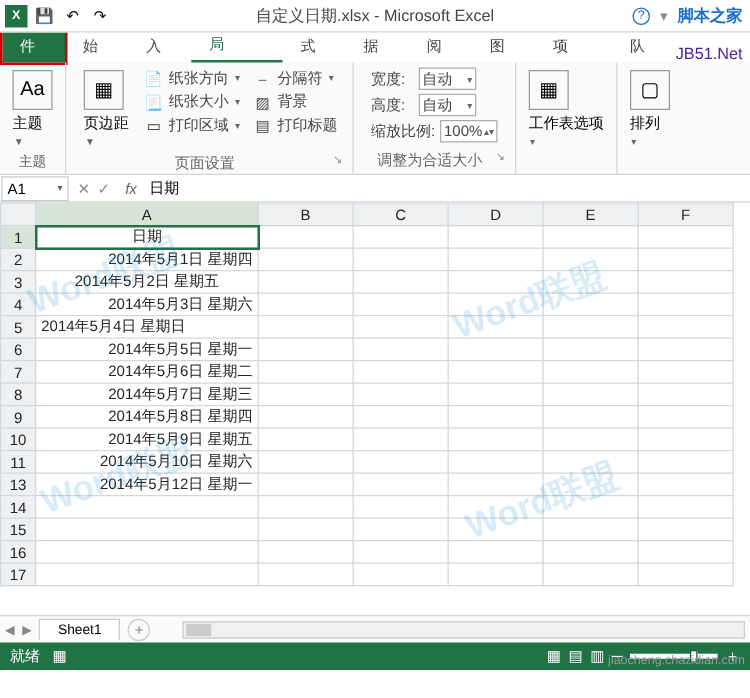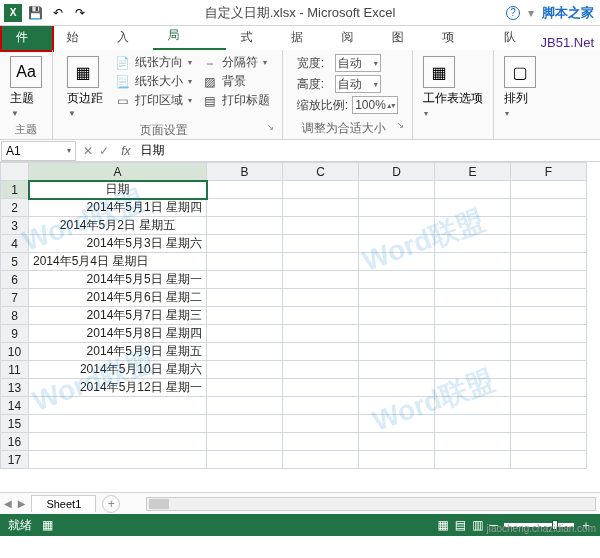--- a/index.html
+++ b/index.html
@@ -20,21 +20,21 @@
 .ribbon{height:90px;border-bottom:1px solid #d4d4d4;display:flex;background:#fafafa;}
 .group{border-right:1px solid #d4d4d4;padding:4px 8px 2px;display:flex;flex-direction:column;justify-content:space-between;align-items:center;}
 .group-label{font-size:11px;color:#666;text-align:center;padding-top:2px;}
 .bigbtn{display:flex;flex-direction:column;align-items:flex-start;gap:2px;padding:2px;}
 .bigicon{width:32px;height:32px;border:1px solid #999;display:flex;align-items:center;justify-content:center;font-size:16px;}
 .smallrow{display:flex;align-items:center;gap:4px;font-size:11px;color:#444;white-space:nowrap;}
 .smallicon{width:16px;height:16px;display:flex;align-items:center;justify-content:center;}
 .combo{width:46px;height:18px;border:1px solid #ababab;background:#fff;font-size:11px;padding:0 2px;display:flex;align-items:center;justify-content:space-between;}
 .combo .arr{font-size:8px;color:#666;}
 .formulabar{height:22px;border-bottom:1px solid #d4d4d4;display:flex;align-items:center;}
-.namebox{width:75px;height:20px;border:1px solid #ccc;margin:0 1px;padding:0 4px;display:flex;align-items:center;}
+.namebox{width:54px;height:20px;border:1px solid #ccc;margin:0 1px;padding:0 4px;display:flex;align-items:center;}
 .namebox .arr{margin-left:auto;font-size:8px;color:#666;}
 .fbtns{display:flex;gap:6px;padding:0 6px;color:#888;}
 .fx{font-style:italic;color:#666;padding:0 6px;}
 .fval{flex:1;padding:0 4px;}
 .sheet{height:330px;overflow:auto;position:relative;}
 table{border-collapse:collapse;table-layout:fixed;}
 th,td{border:1px solid #d0d7de;height:18px;font-size:12px;color:#222;text-align:right;padding:0 4px;white-space:nowrap;}
 th{background:#eef0f1;font-weight:normal;text-align:center;}
 .rowhdr{width:28px;background:#eef0f1;text-align:center;}
 .colA{width:178px;}

